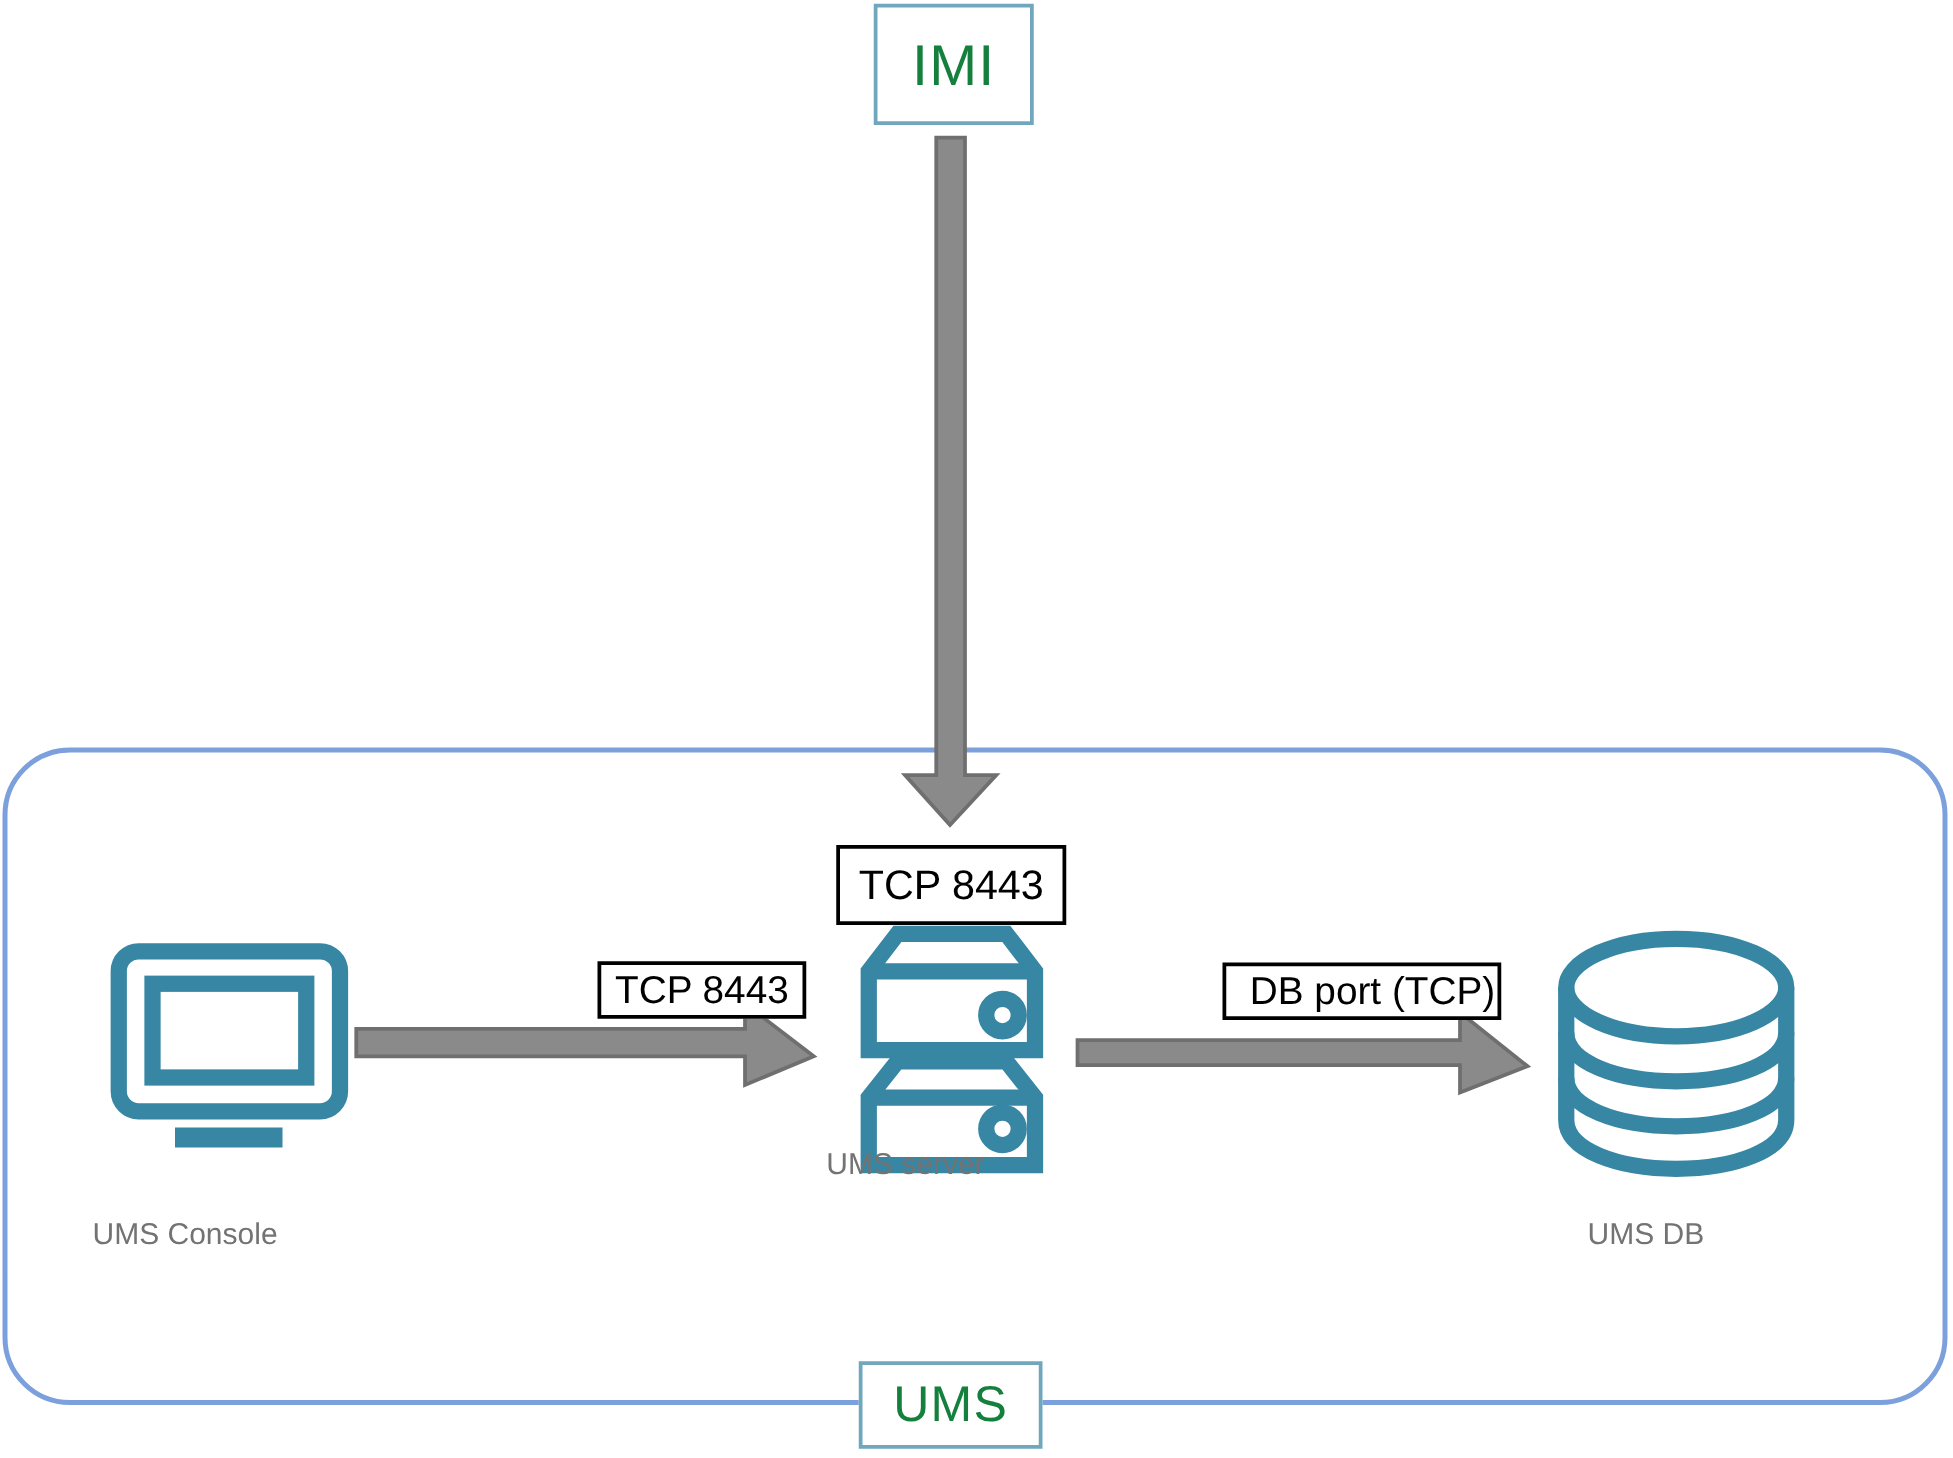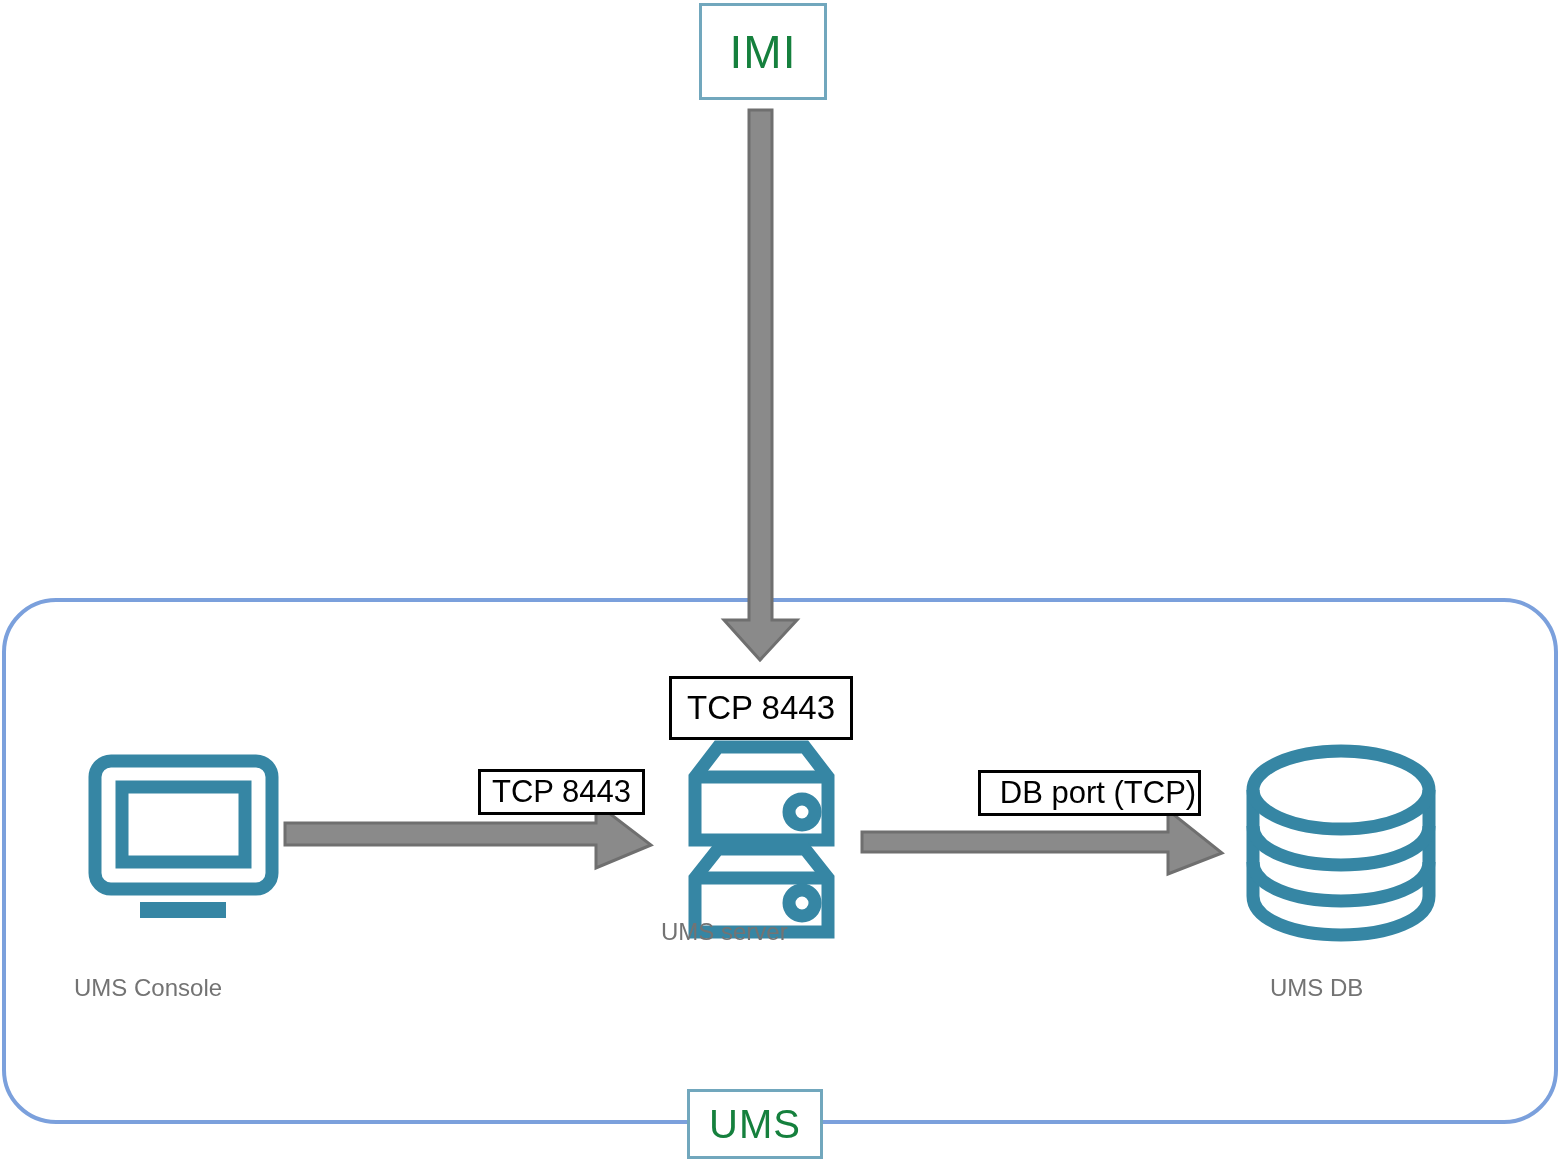--- a/index.html
+++ b/index.html
@@ -62,21 +62,21 @@
     left: 699px;
     top: 3px;
     width: 128px;
     height: 97px;
     font-size: 46px;
     letter-spacing: 1px;
   }
   #ums-tag {
     left: 687px;
     top: 1089px;
-    width: 136px;
+    width: 147px;
     height: 70px;
     font-size: 40px;
     letter-spacing: 1px;
   }
   #label-console { left: 74px;  top: 976px; }
   #label-server  { left: 661px; top: 920px; }
   #label-db      { left: 1270px; top: 976px; }
 
   #port-top   { left: 669px;  top: 659px; width: 184px; height: 64px; }
   #port-left  { left: 478px;  top: 752px; width: 167px; height: 46px; font-size: 31px; }

